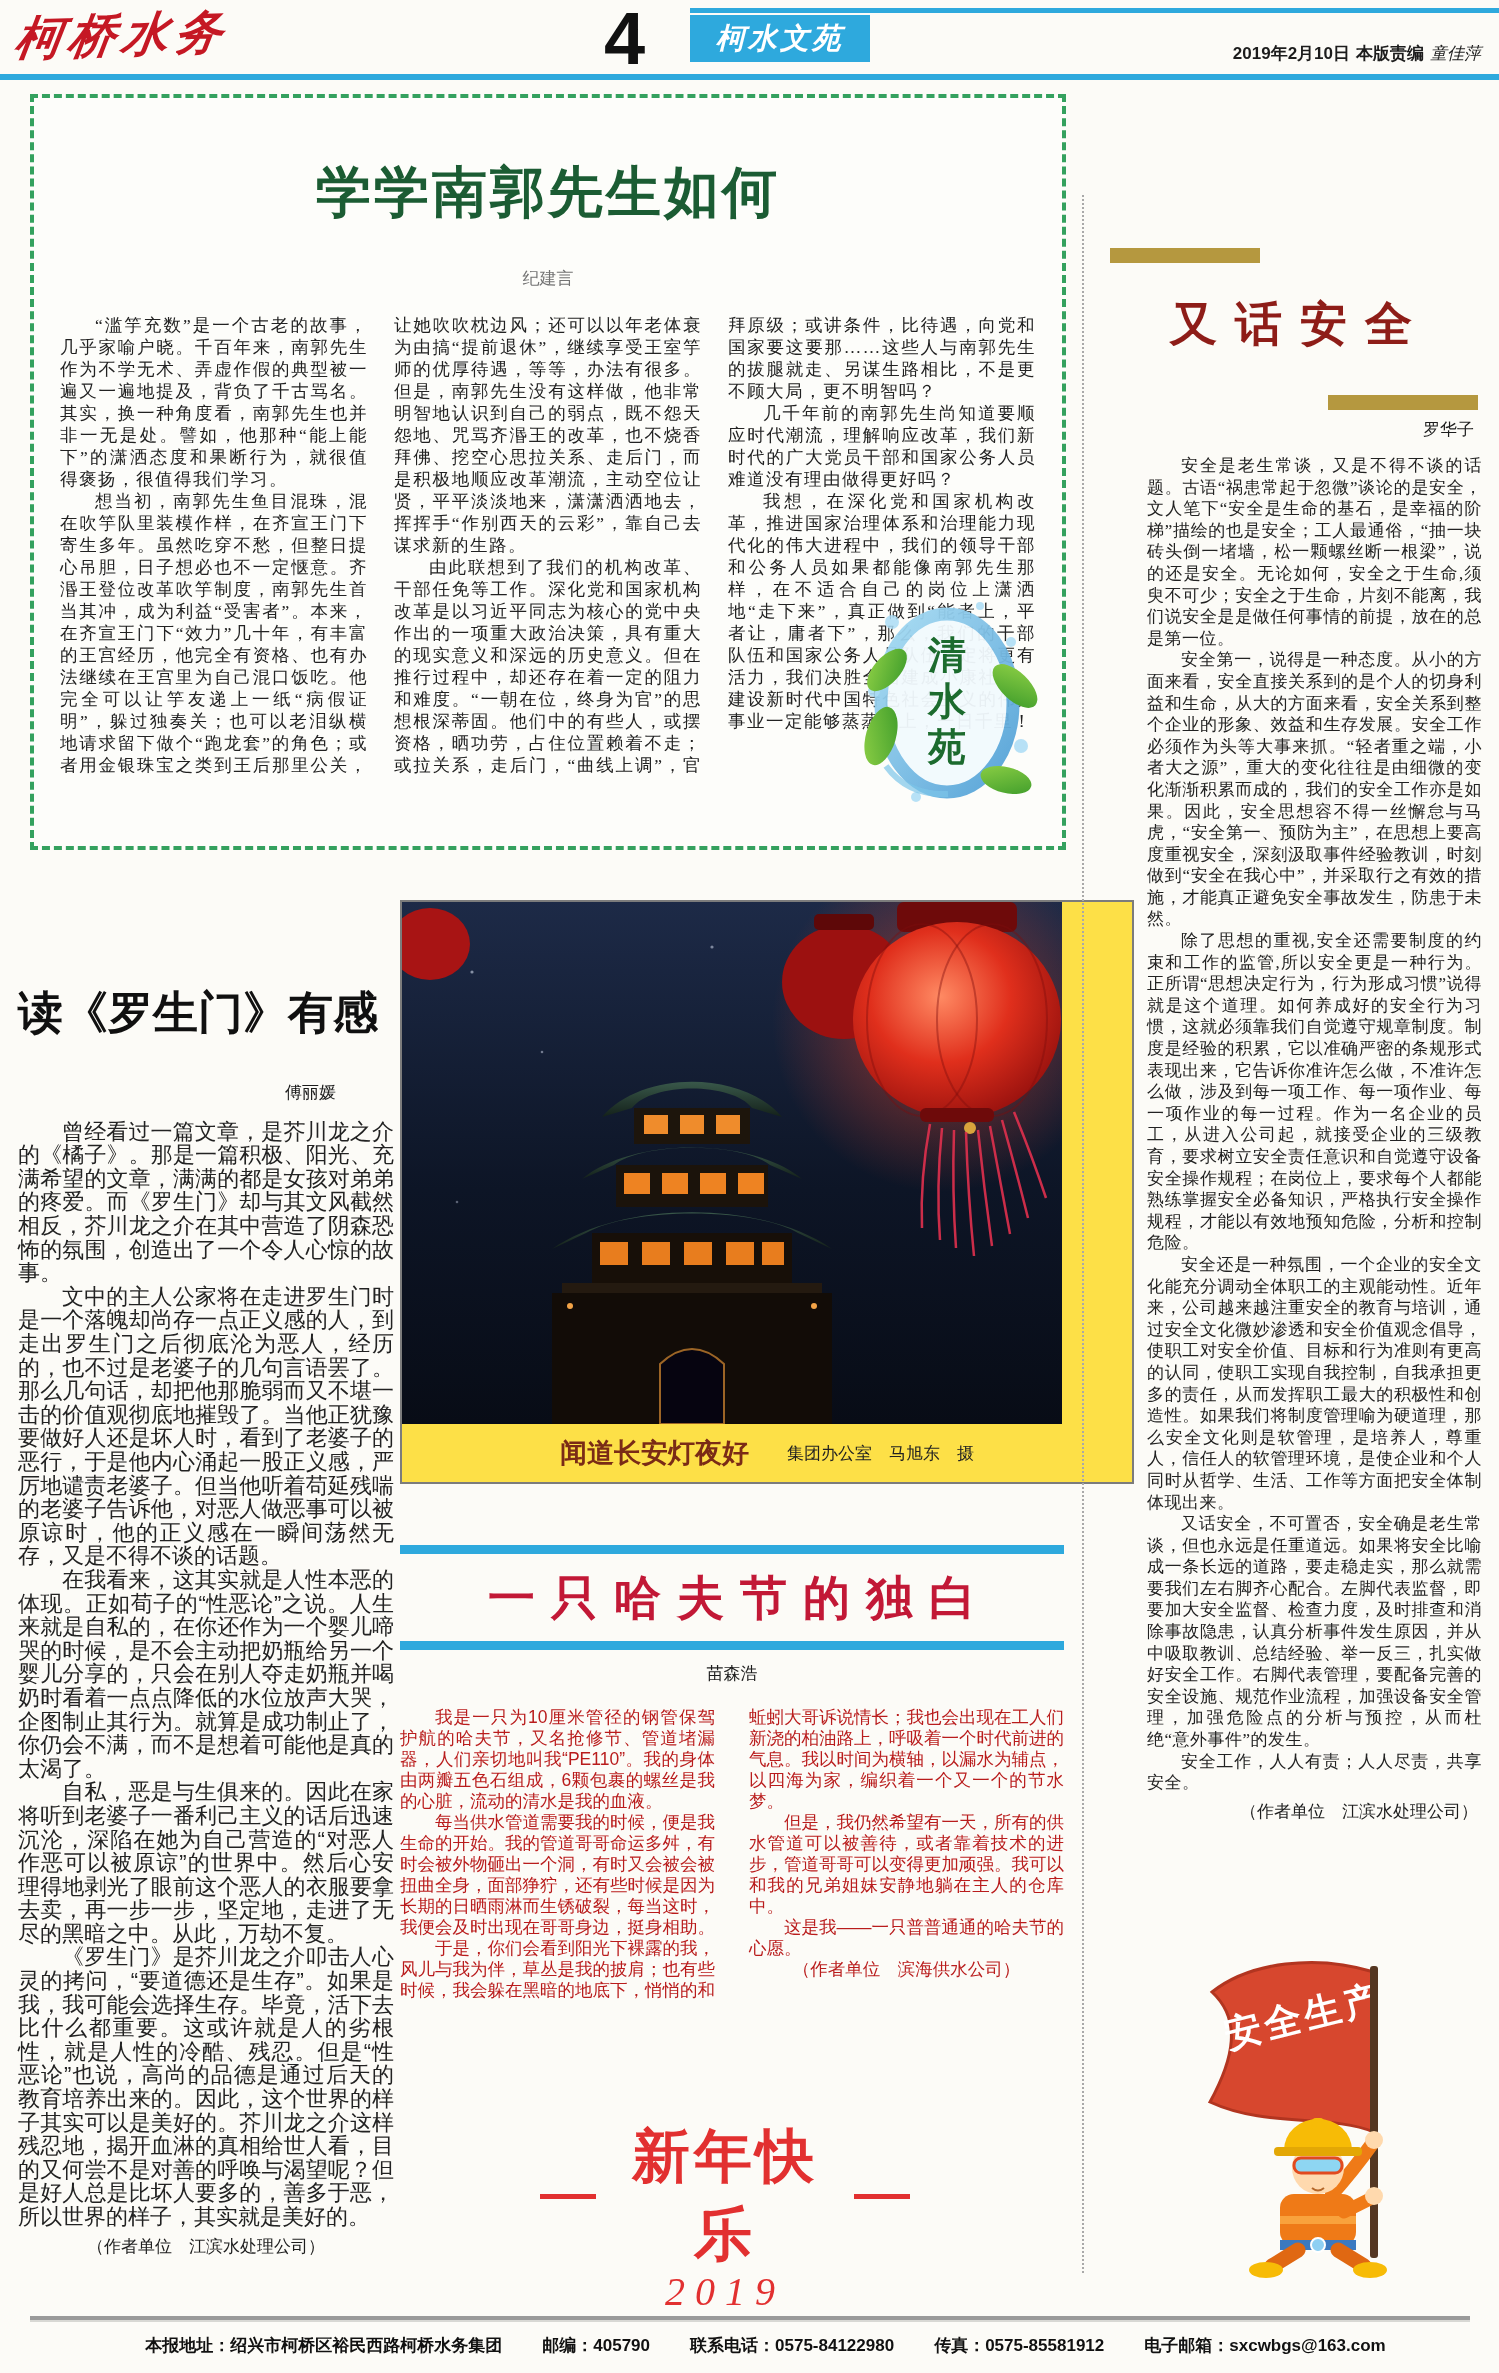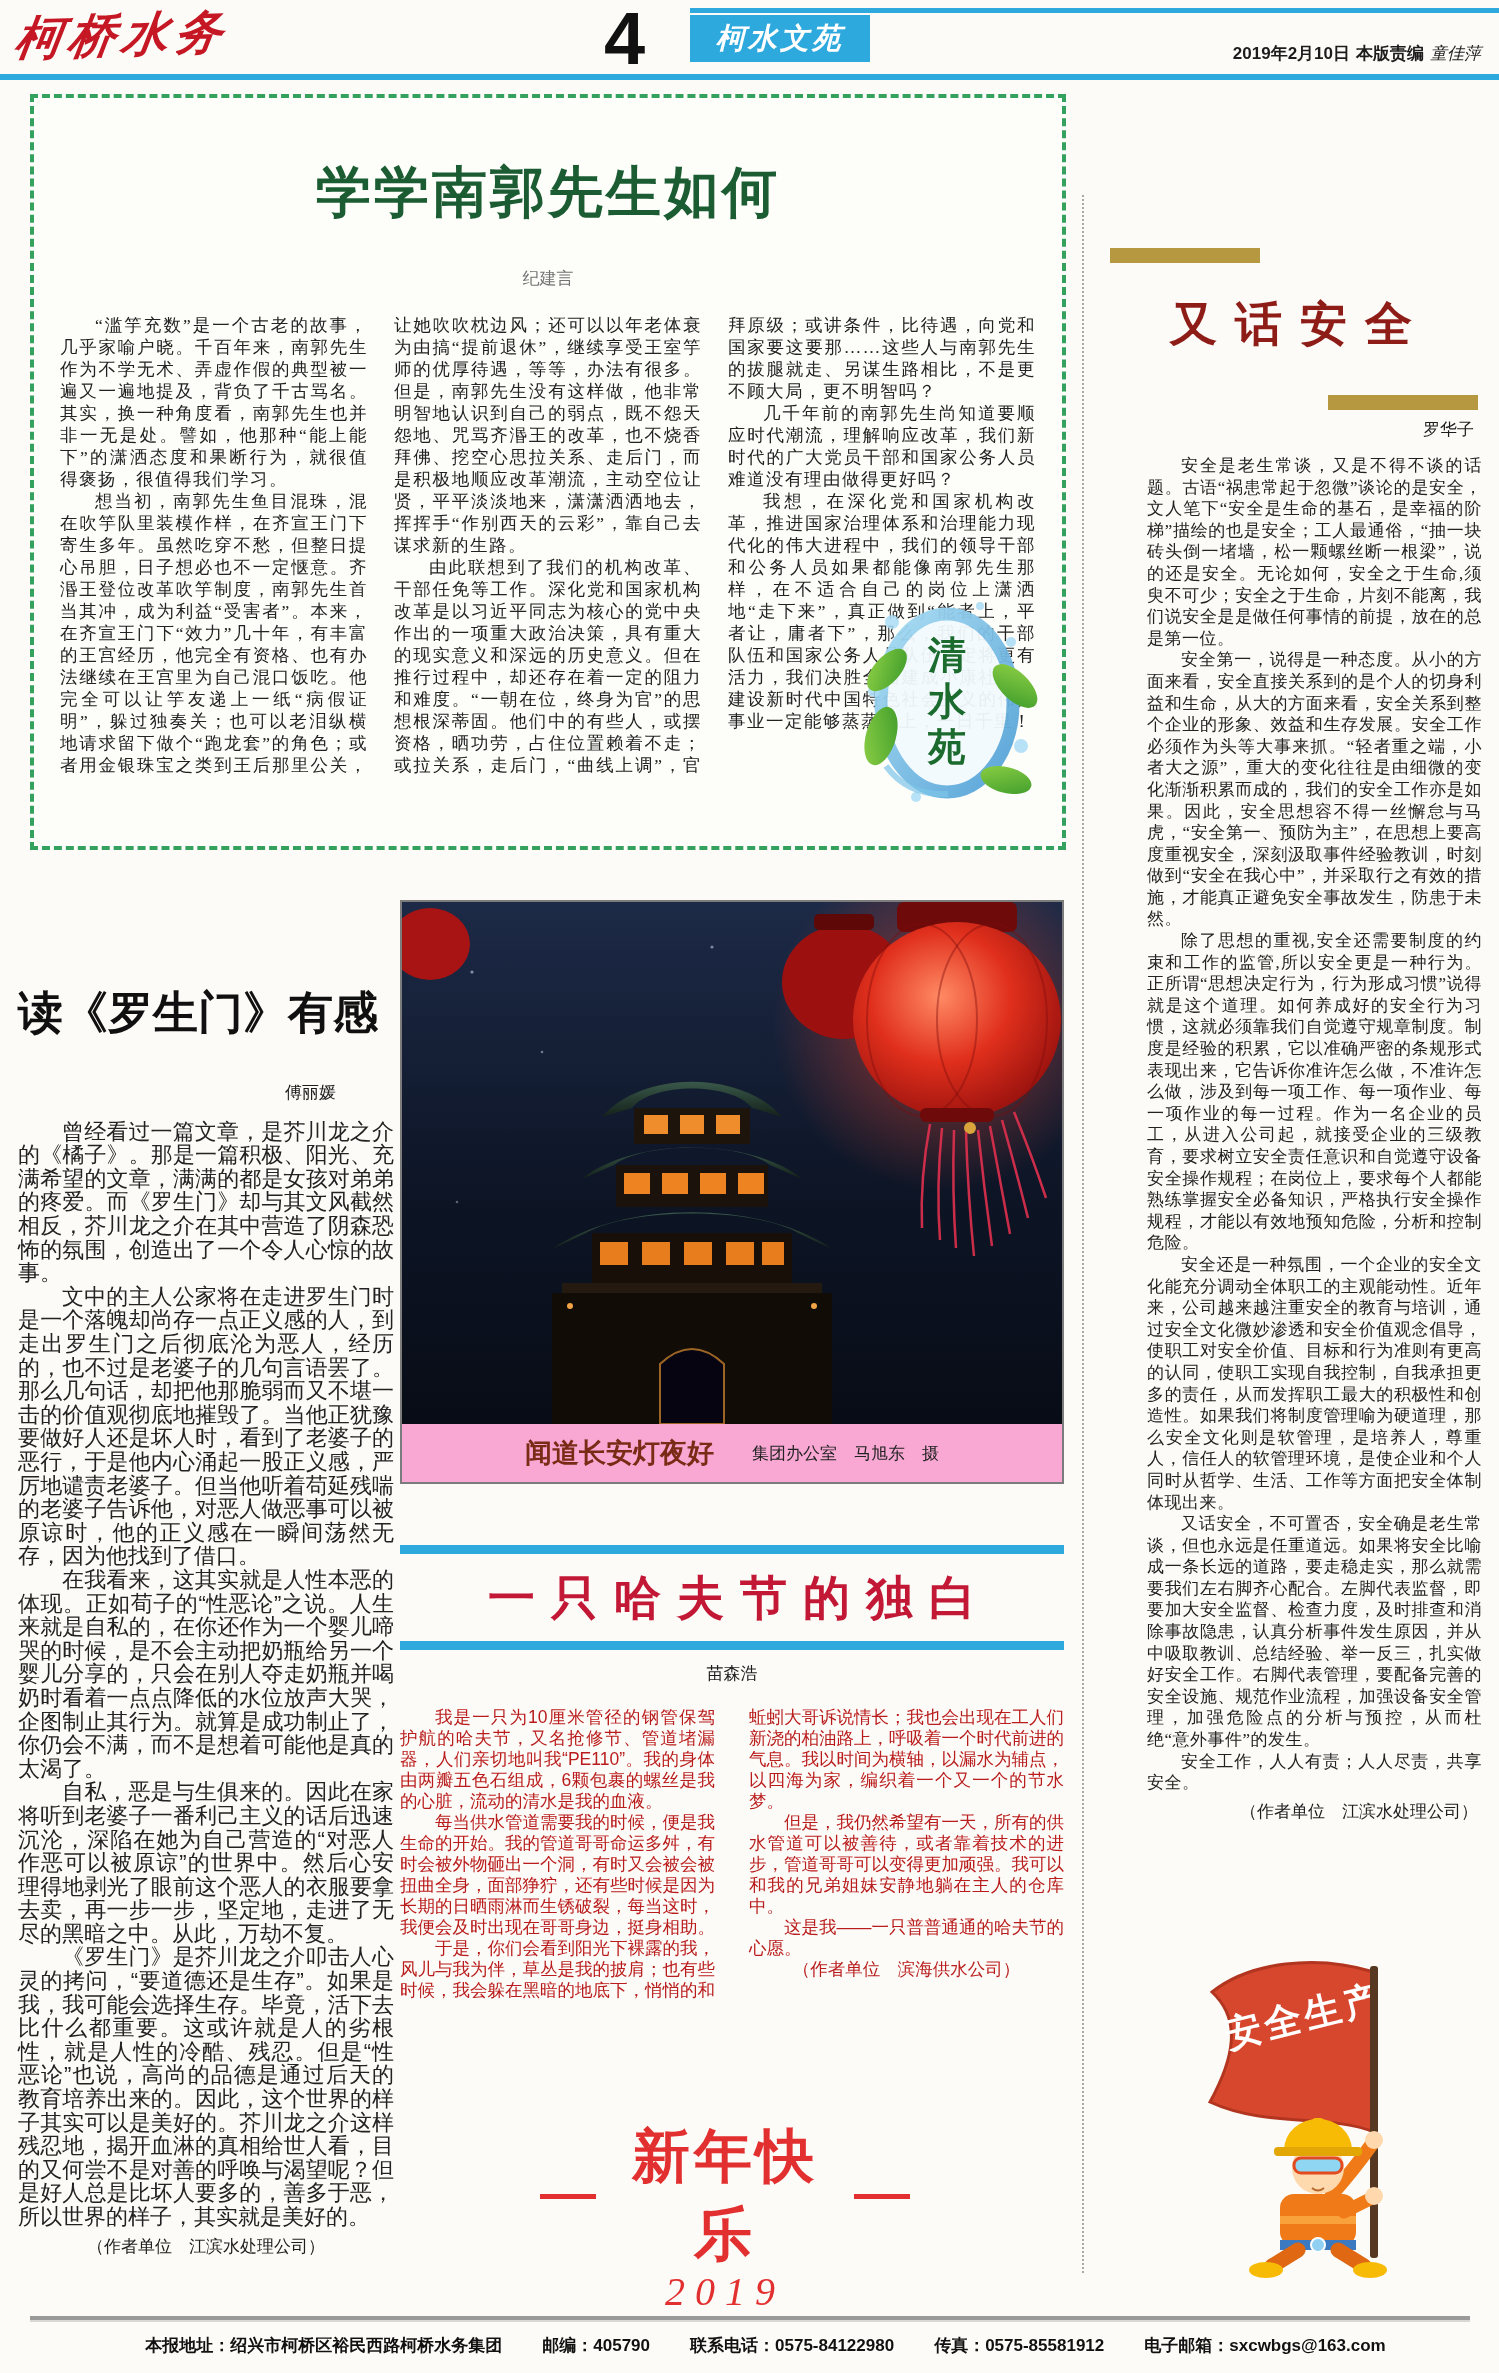--- a/index.html
+++ b/index.html
@@ -30,22 +30,22 @@
   .stamp{position:absolute;right:24px;bottom:34px;width:182px;height:218px;}
   
   .luo{position:absolute;left:18px;top:946px;width:376px;}
   .l-title{font-size:45px;font-weight:900;color:#101010;font-family:"Liberation Sans",sans-serif;letter-spacing:0px;}
   .l-author{text-align:right;padding-right:58px;margin-top:16px;font-size:17px;}
   .l-body{margin-top:16px;font-size:22px;line-height:23.6px;text-align:justify;
           font-family:"Liberation Sans",sans-serif;color:#222;}
   .l-body p{margin:0;text-indent:2em;}
   .l-attr{margin-top:6px;text-align:center;font-size:17px;font-family:"Liberation Serif",serif;}
   
-  .photo-box{position:absolute;left:400px;top:900px;width:664px;height:584px;box-sizing:border-box;
-             border:2px solid #7c7c7c;background:#f9a8d4;}
+  .photo-box{position:absolute;left:400px;top:900px;width:734px;height:584px;box-sizing:border-box;
+             border:2px solid #7c7c7c;background:#fde047;}
   .photo-box svg{display:block;}
   .photo-caption{height:58px;display:flex;align-items:center;justify-content:center;gap:38px;}
   .cap-title{font-size:27px;font-weight:900;color:#7a2b16;font-family:"Liberation Sans",sans-serif;}
   .cap-credit{font-size:17px;color:#222;}
   
   .hafu{position:absolute;left:400px;top:1545px;width:664px;}
   .h-rule{height:9px;background:#2ea9dd;}
   .h-title{margin:13px 0 11px 0;text-align:center;font-size:47px;font-weight:900;color:#c21836;
            letter-spacing:16px;text-indent:16px;font-family:"Liberation Sans",sans-serif;}
   .h-author{text-align:center;margin-top:12px;font-size:17px;}
@@ -138,21 +138,21 @@
       </svg>
     </div>
   </section>
 
   <section class="luo">
     <h2 class="l-title">读《罗生门》有感</h2>
     <div class="l-author">傅丽媛</div>
     <div class="l-body">
 
     <p>曾经看过一篇文章，是芥川龙之介的《橘子》。那是一篇积极、阳光、充满希望的文章，满满的都是女孩对弟弟的疼爱。而《罗生门》却与其文风截然相反，芥川龙之介在其中营造了阴森恐怖的氛围，创造出了一个令人心惊的故事。</p>
-        <p>文中的主人公家将在走进罗生门时是一个落魄却尚存一点正义感的人，到走出罗生门之后彻底沦为恶人，经历的，也不过是老婆子的几句言语罢了。那么几句话，却把他那脆弱而又不堪一击的价值观彻底地摧毁了。当他正犹豫要做好人还是坏人时，看到了老婆子的恶行，于是他内心涌起一股正义感，严厉地谴责老婆子。但当他听着苟延残喘的老婆子告诉他，对恶人做恶事可以被原谅时，他的正义感在一瞬间荡然无存，因为他找到了借口。</p>
+        <p>文中的主人公家将在走进罗生门时是一个落魄却尚存一点正义感的人，到走出罗生门之后彻底沦为恶人，经历的，也不过是老婆子的几句言语罢了。那么几句话，却把他那脆弱而又不堪一击的价值观彻底地摧毁了。当他正犹豫要做好人还是坏人时，看到了老婆子的恶行，于是他内心涌起一股正义感，严厉地谴责老婆子。但当他听着苟延残喘的老婆子告诉他，对恶人做恶事可以被原谅时，他的正义感在一瞬间荡然无存，又是不得不谈的话题。</p>
         <p>在我看来，这其实就是人性本恶的体现。正如荀子的“性恶论”之说。人生来就是自私的，在你还作为一个婴儿啼哭的时候，是不会主动把奶瓶给另一个婴儿分享的，只会在别人夺走奶瓶并喝奶时看着一点点降低的水位放声大哭，企图制止其行为。就算是成功制止了，你仍会不满，而不是想着可能他是真的太渴了。</p>
         <p>自私，恶是与生俱来的。因此在家将听到老婆子一番利己主义的话后迅速沉沦，深陷在她为自己营造的“对恶人作恶可以被原谅”的世界中。然后心安理得地剥光了眼前这个恶人的衣服要拿去卖，再一步一步，坚定地，走进了无尽的黑暗之中。从此，万劫不复。</p>
         <p>《罗生门》是芥川龙之介叩击人心灵的拷问，“要道德还是生存”。如果是我，我可能会选择生存。毕竟，活下去比什么都重要。这或许就是人的劣根性，就是人性的冷酷、残忍。但是“性恶论”也说，高尚的品德是通过后天的教育培养出来的。因此，这个世界的样子其实可以是美好的。芥川龙之介这样残忍地，揭开血淋的真相给世人看，目的又何尝不是对善的呼唤与渴望呢？但是好人总是比坏人要多的，善多于恶，所以世界的样子，其实就是美好的。</p>
       </div>
     <div class="l-attr">（作者单位　江滨水处理公司）</div>
   </section>
 
   <figure class="photo-box" style="margin:0;">
     <svg width="660" height="522" viewBox="0 0 660 522">
       <defs>

